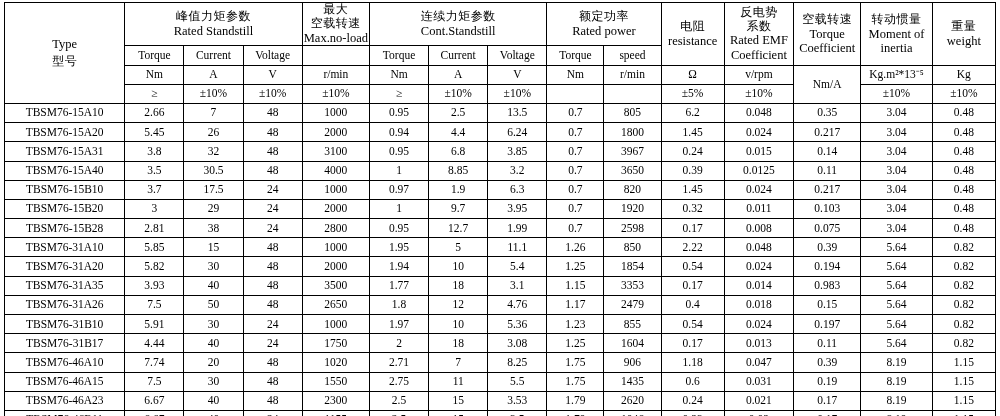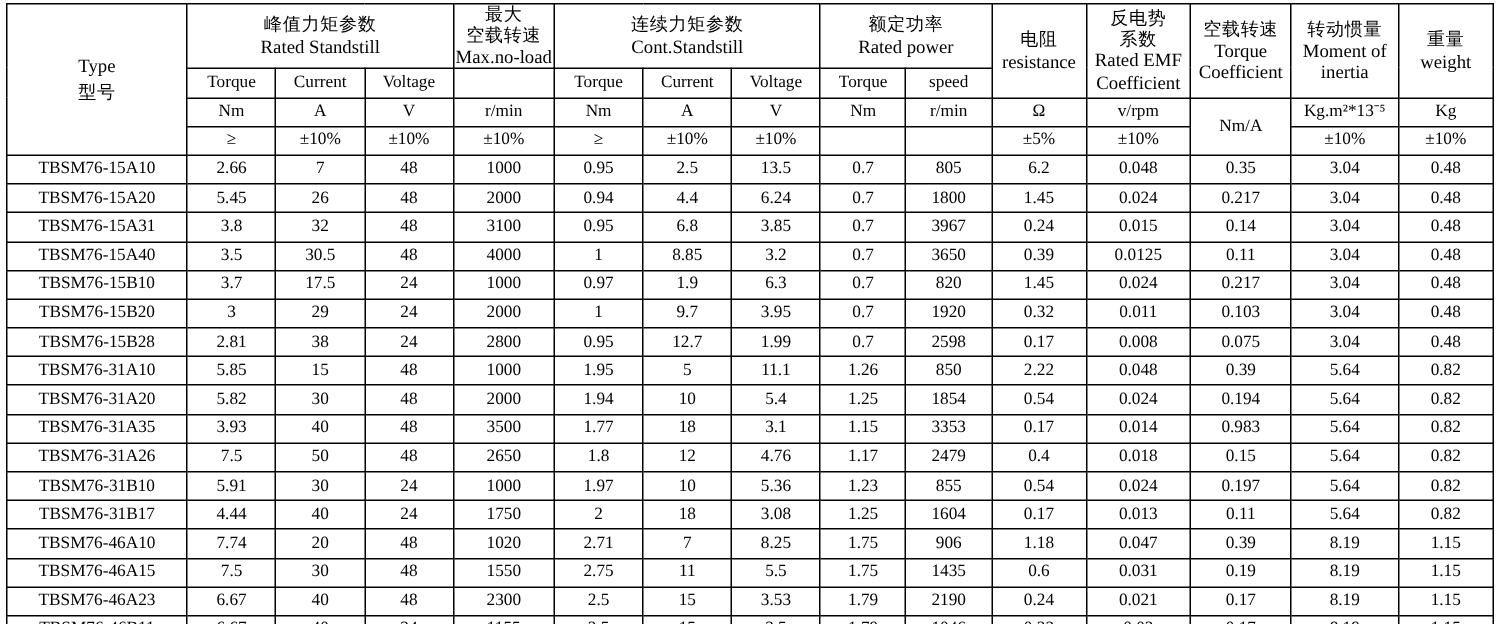--- a/index.html
+++ b/index.html
@@ -459,21 +459,21 @@
         <tr>
           <td class="row type">TBSM76-46A23</td>
           <td class="row">6.67</td>
           <td class="row">40</td>
           <td class="row">48</td>
           <td class="row">2300</td>
           <td class="row">2.5</td>
           <td class="row">15</td>
           <td class="row">3.53</td>
           <td class="row">1.79</td>
-          <td class="row">2190</td>
+          <td class="row">2620</td>
           <td class="row">0.24</td>
           <td class="row">0.021</td>
           <td class="row">0.17</td>
           <td class="row">8.19</td>
           <td class="row">1.15</td>
         </tr>
         <tr>
           <td class="row type">TBSM76-46B11</td>
           <td class="row">6.67</td>
           <td class="row">40</td>

